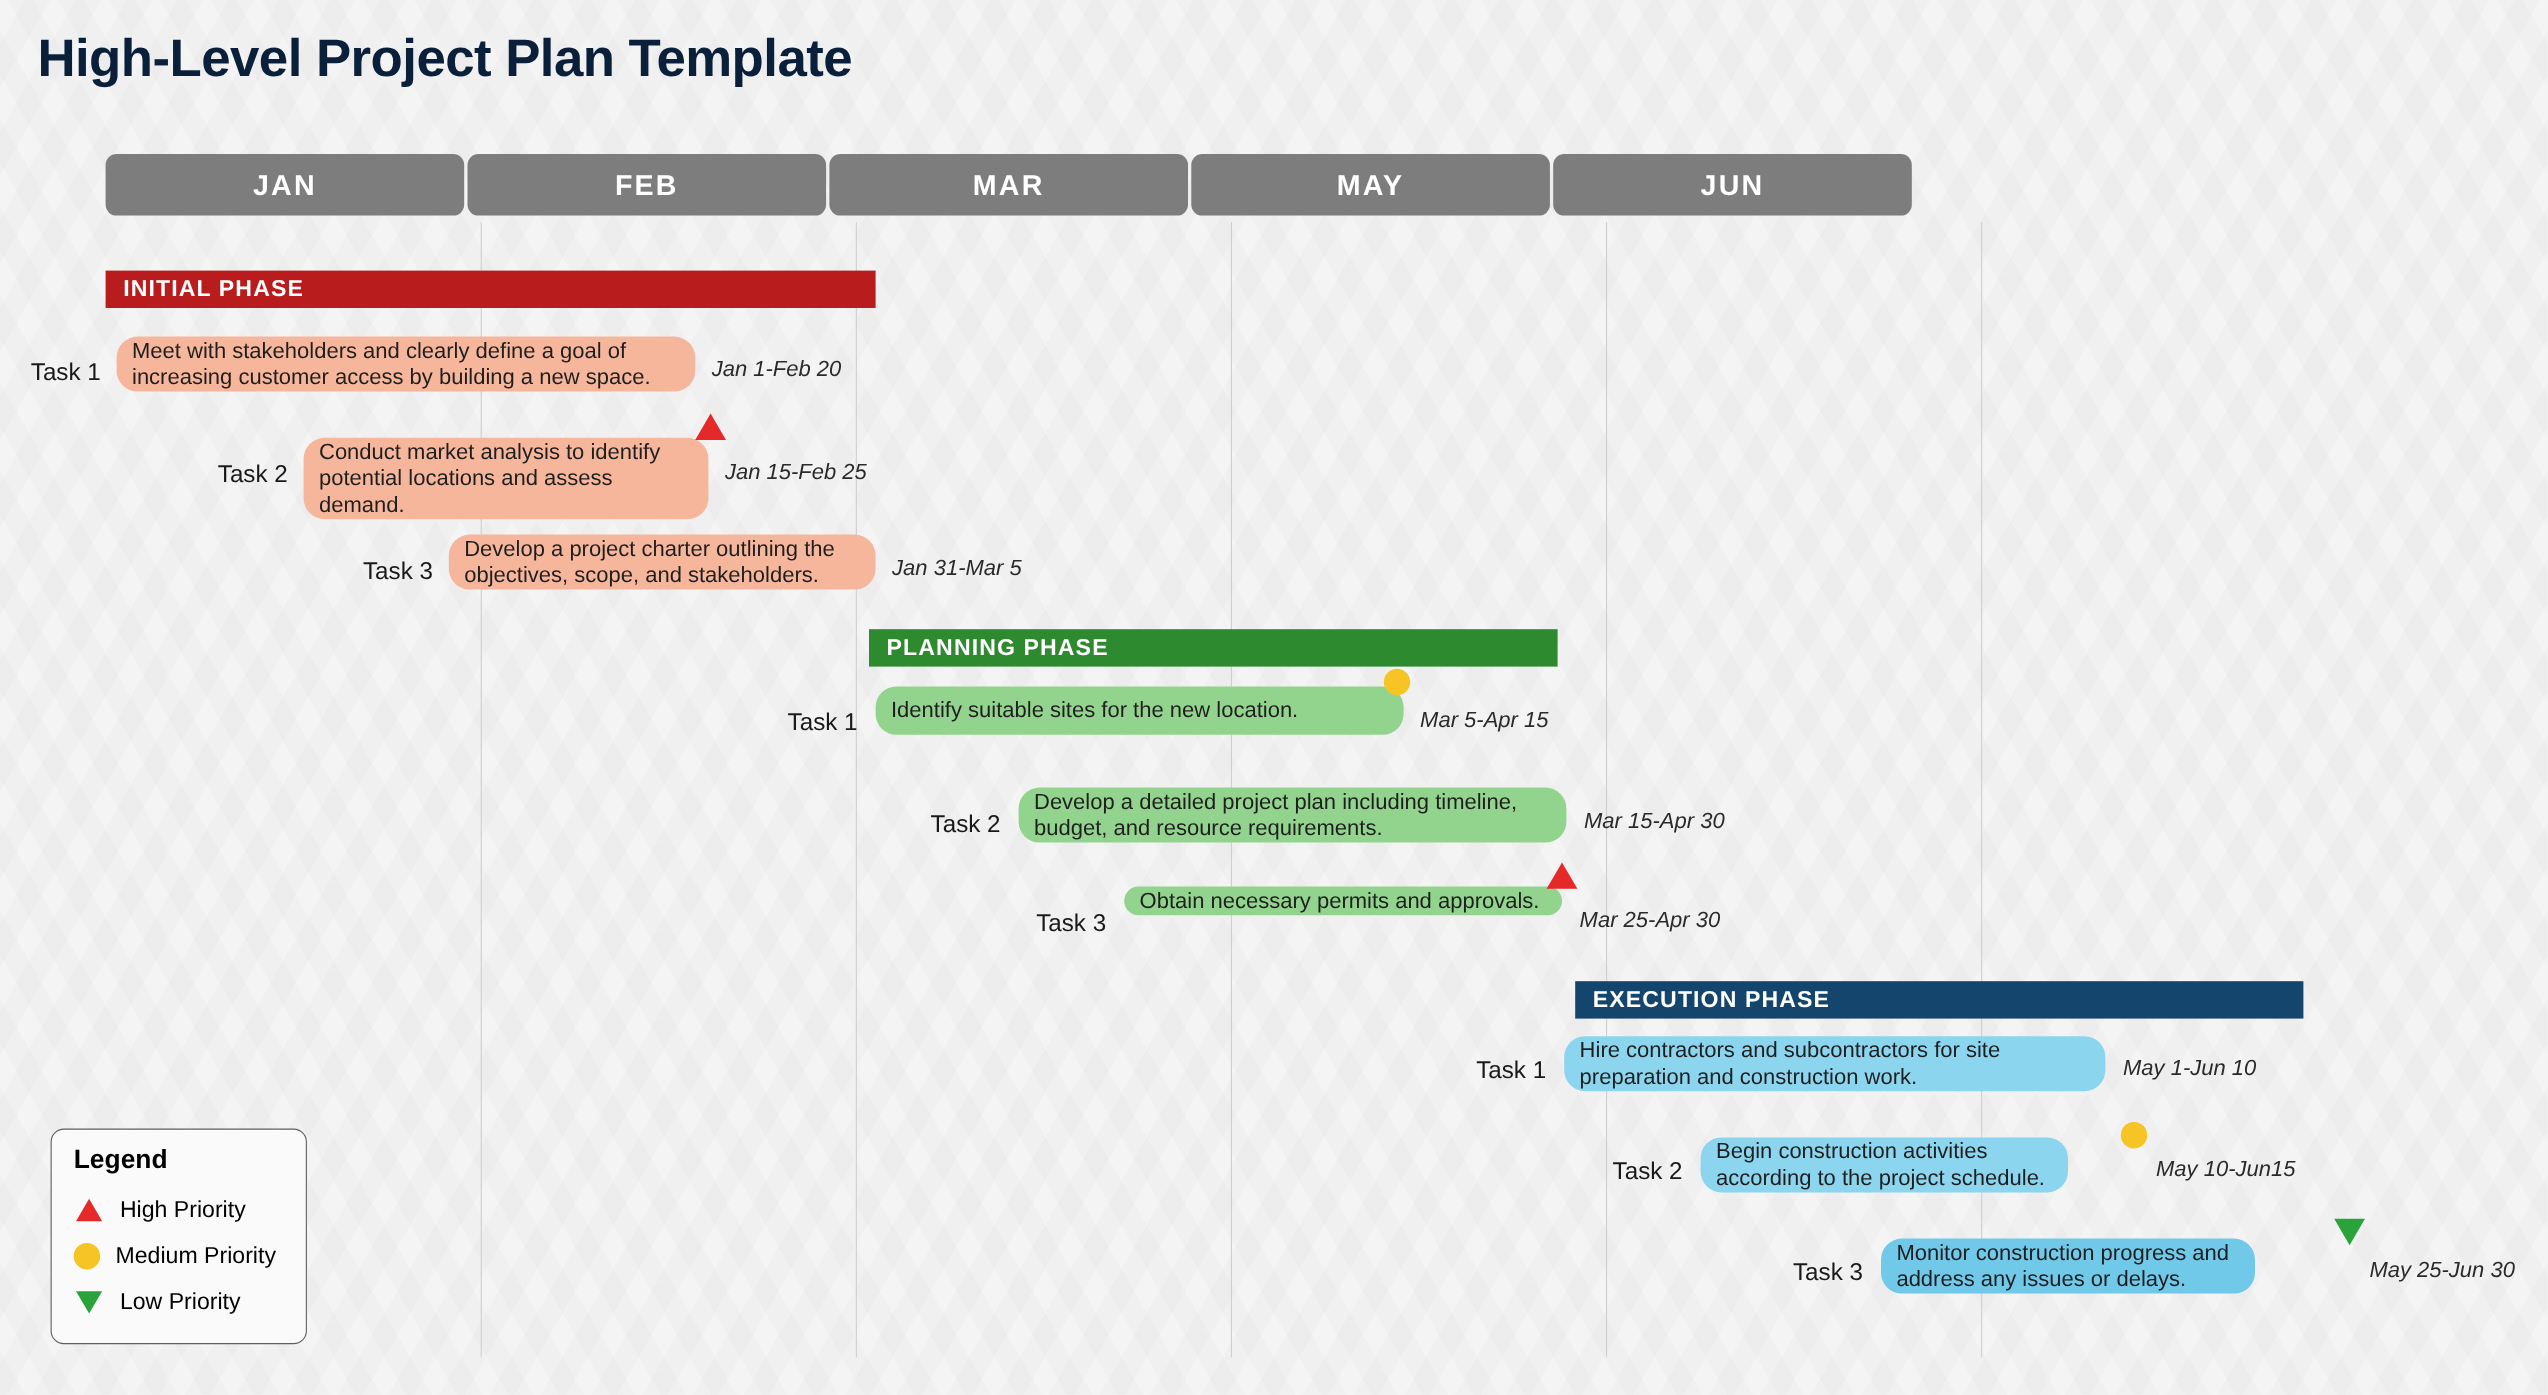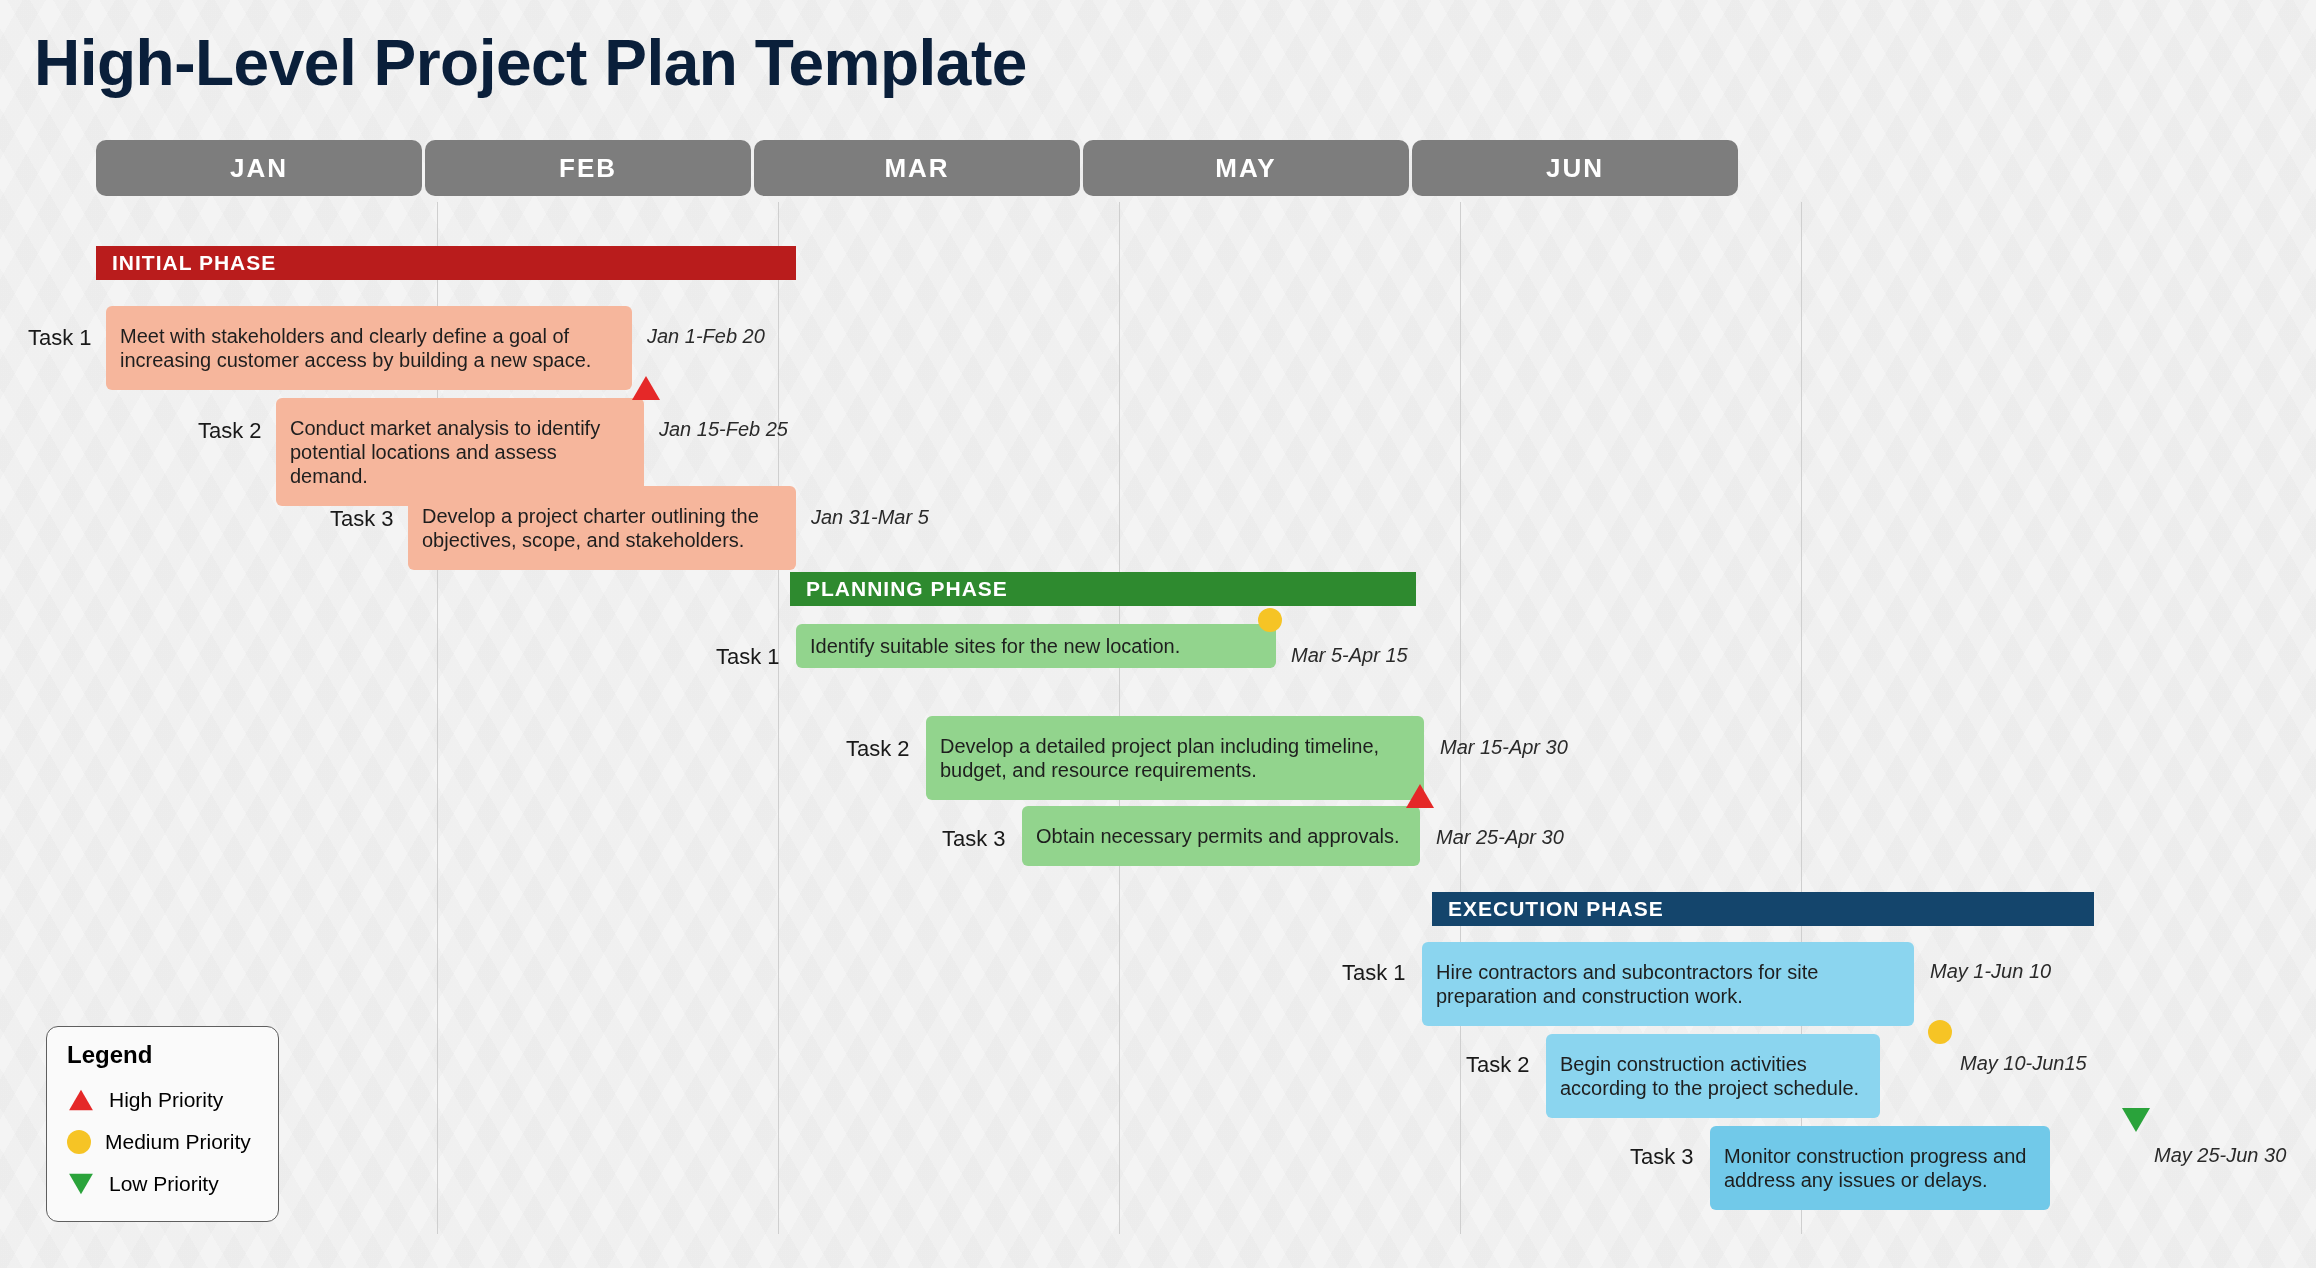--- a/index.html
+++ b/index.html
@@ -16,21 +16,21 @@
     background:
       repeating-linear-gradient(60deg, rgba(0,0,0,0.015) 0 20px, rgba(0,0,0,0) 20px 40px),
       repeating-linear-gradient(-60deg, rgba(0,0,0,0.015) 0 20px, rgba(0,0,0,0) 20px 40px),
       #f4f4f4;
   }
   .title {
     position: absolute;
     left: 34px; top: 26px;
     font-family: "Century Gothic","Segoe UI",sans-serif;
     font-weight: 800;
-    font-size: 64px;
+    font-size: 48px;
     color: #0a1f3a;
     letter-spacing: -0.5px;
   }
   .month-row {
     position: absolute;
     left: 96px; top: 140px;
     display: flex;
     gap: 3px;
   }
   .month-pill {
@@ -59,22 +59,22 @@
     display: flex; align-items: center;
     padding-left: 16px;
   }
   .task-label {
     position: absolute;
     font-size: 22px;
     color: #191919;
   }
   .task-bar {
     position: absolute;
-    border-radius: 6px;
-    padding: 18px 14px;
+    border-radius: 19px;
+    padding: 1px 14px;
     font-size: 20px;
     color: #1e1e1e;
     line-height: 24px;
     display: flex; align-items: center;
   }
   .date-range {
     position: absolute;
     font-size: 20px;
     font-style: italic;
     color: #2a2a2a;

